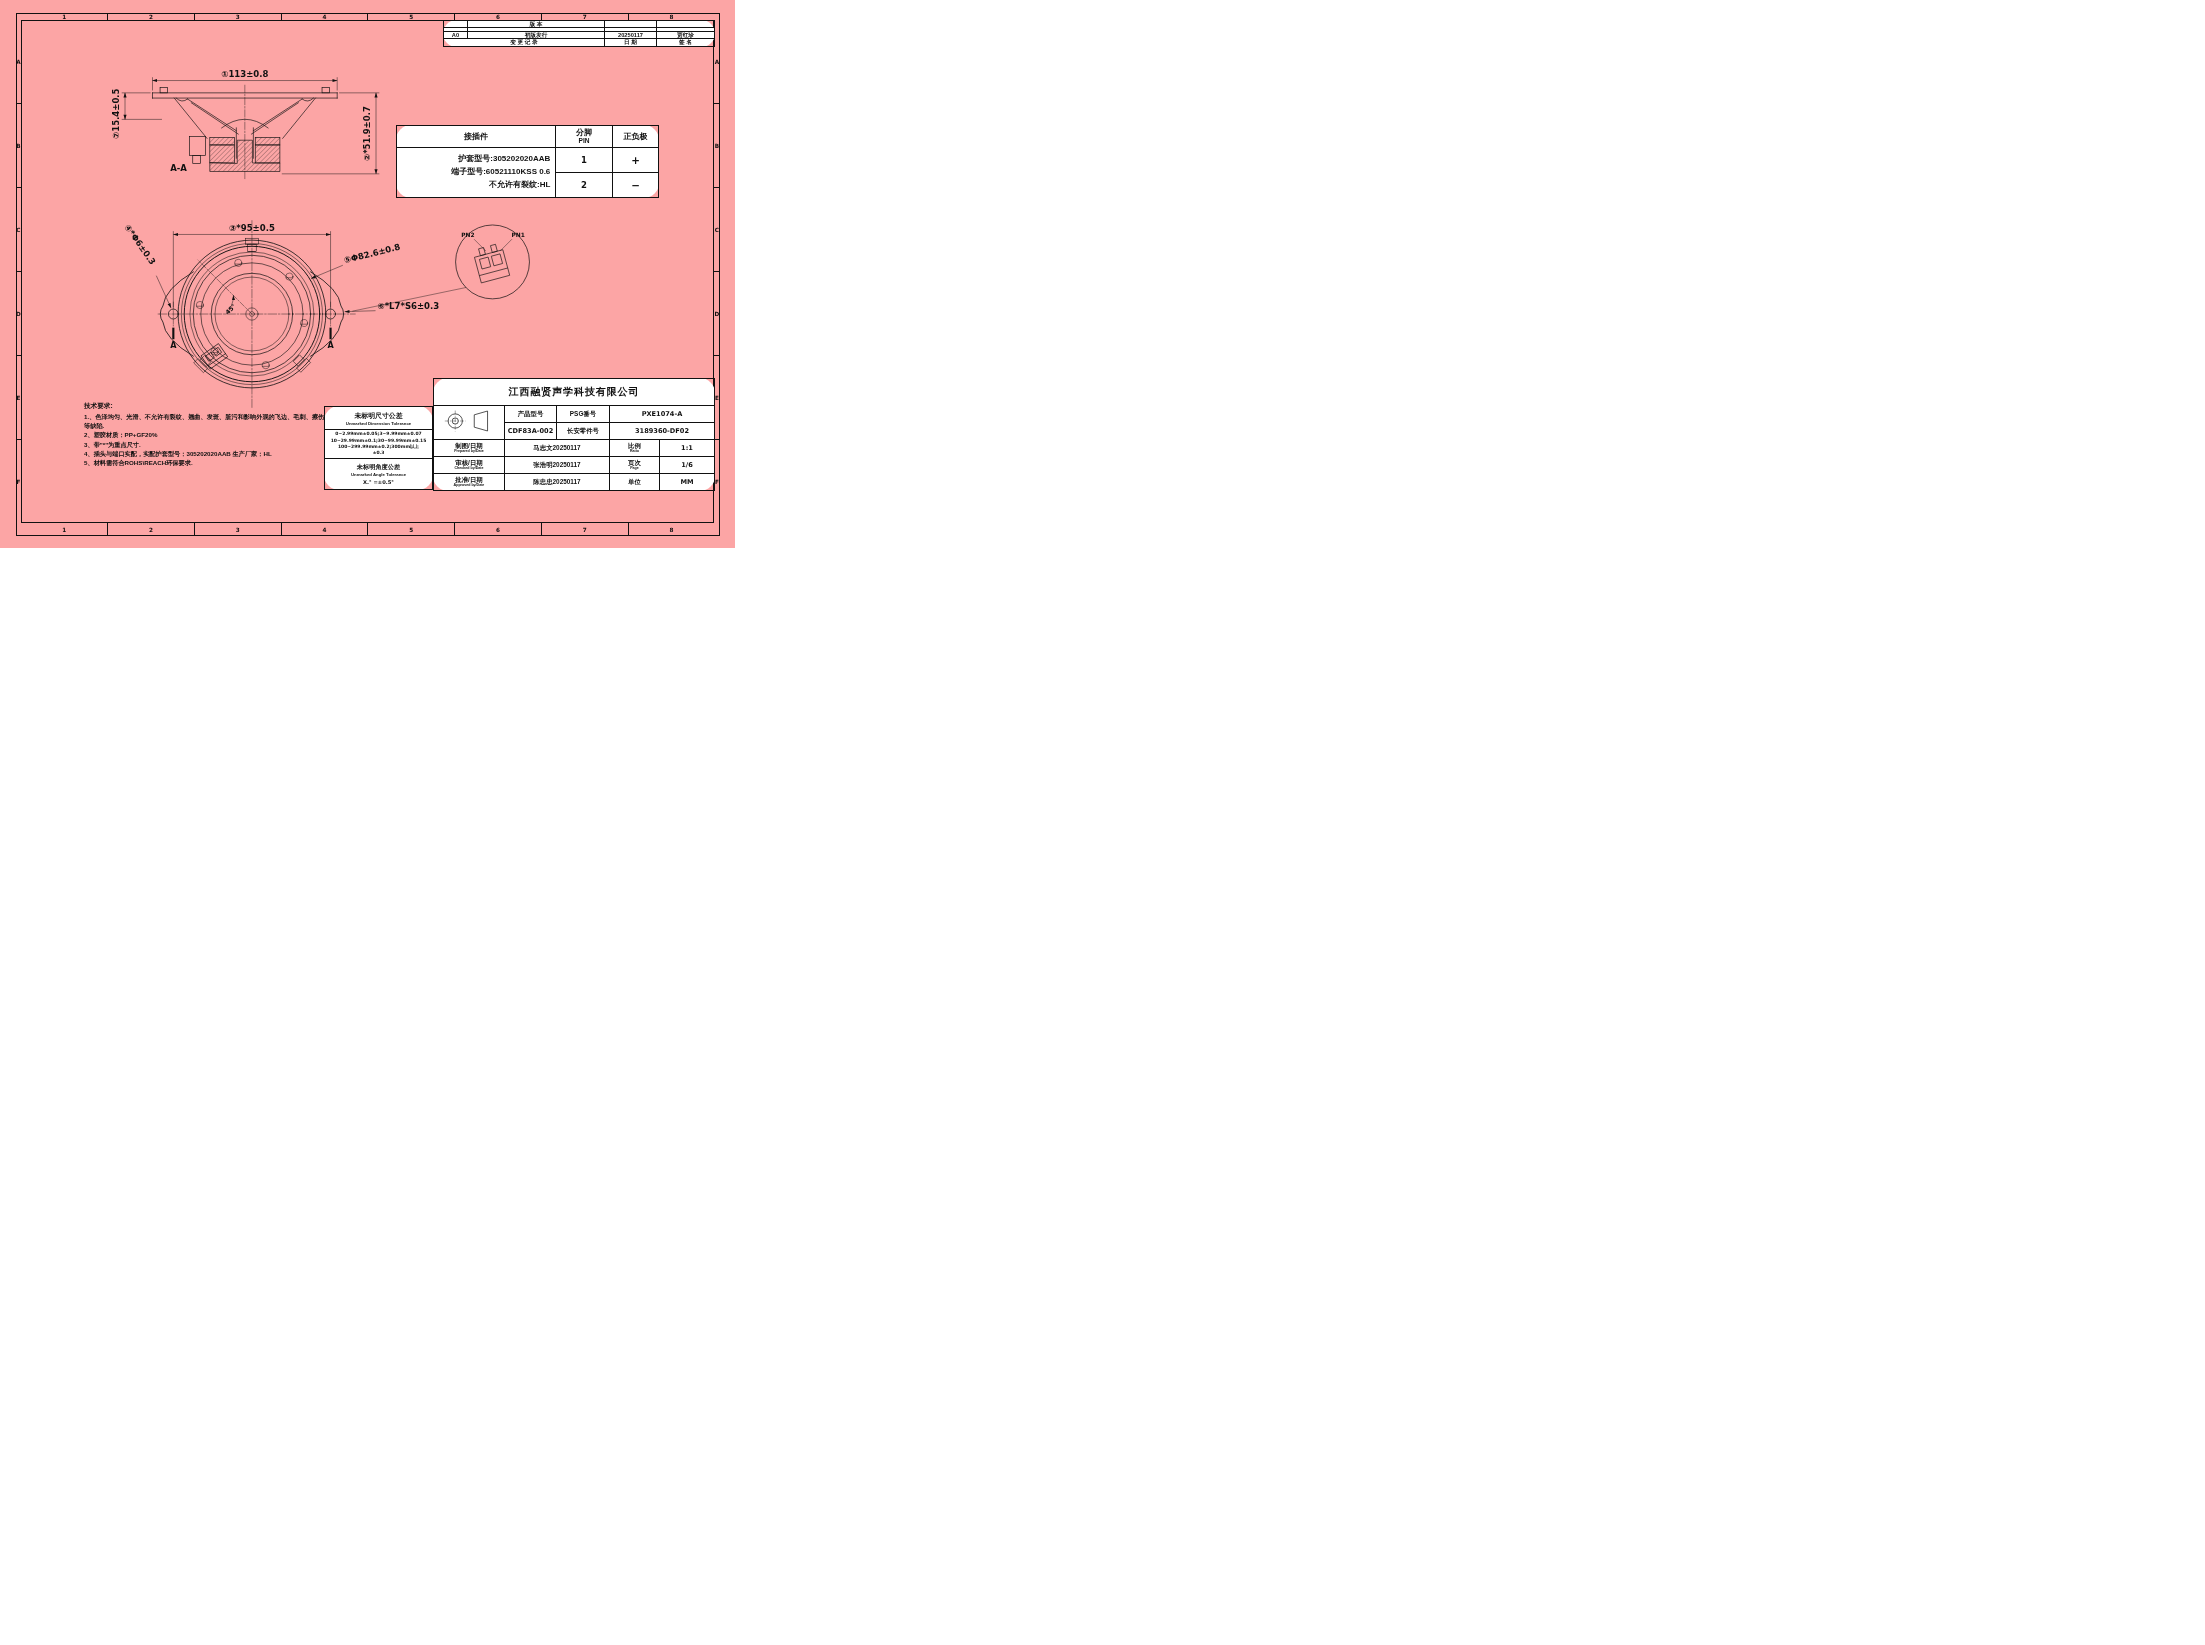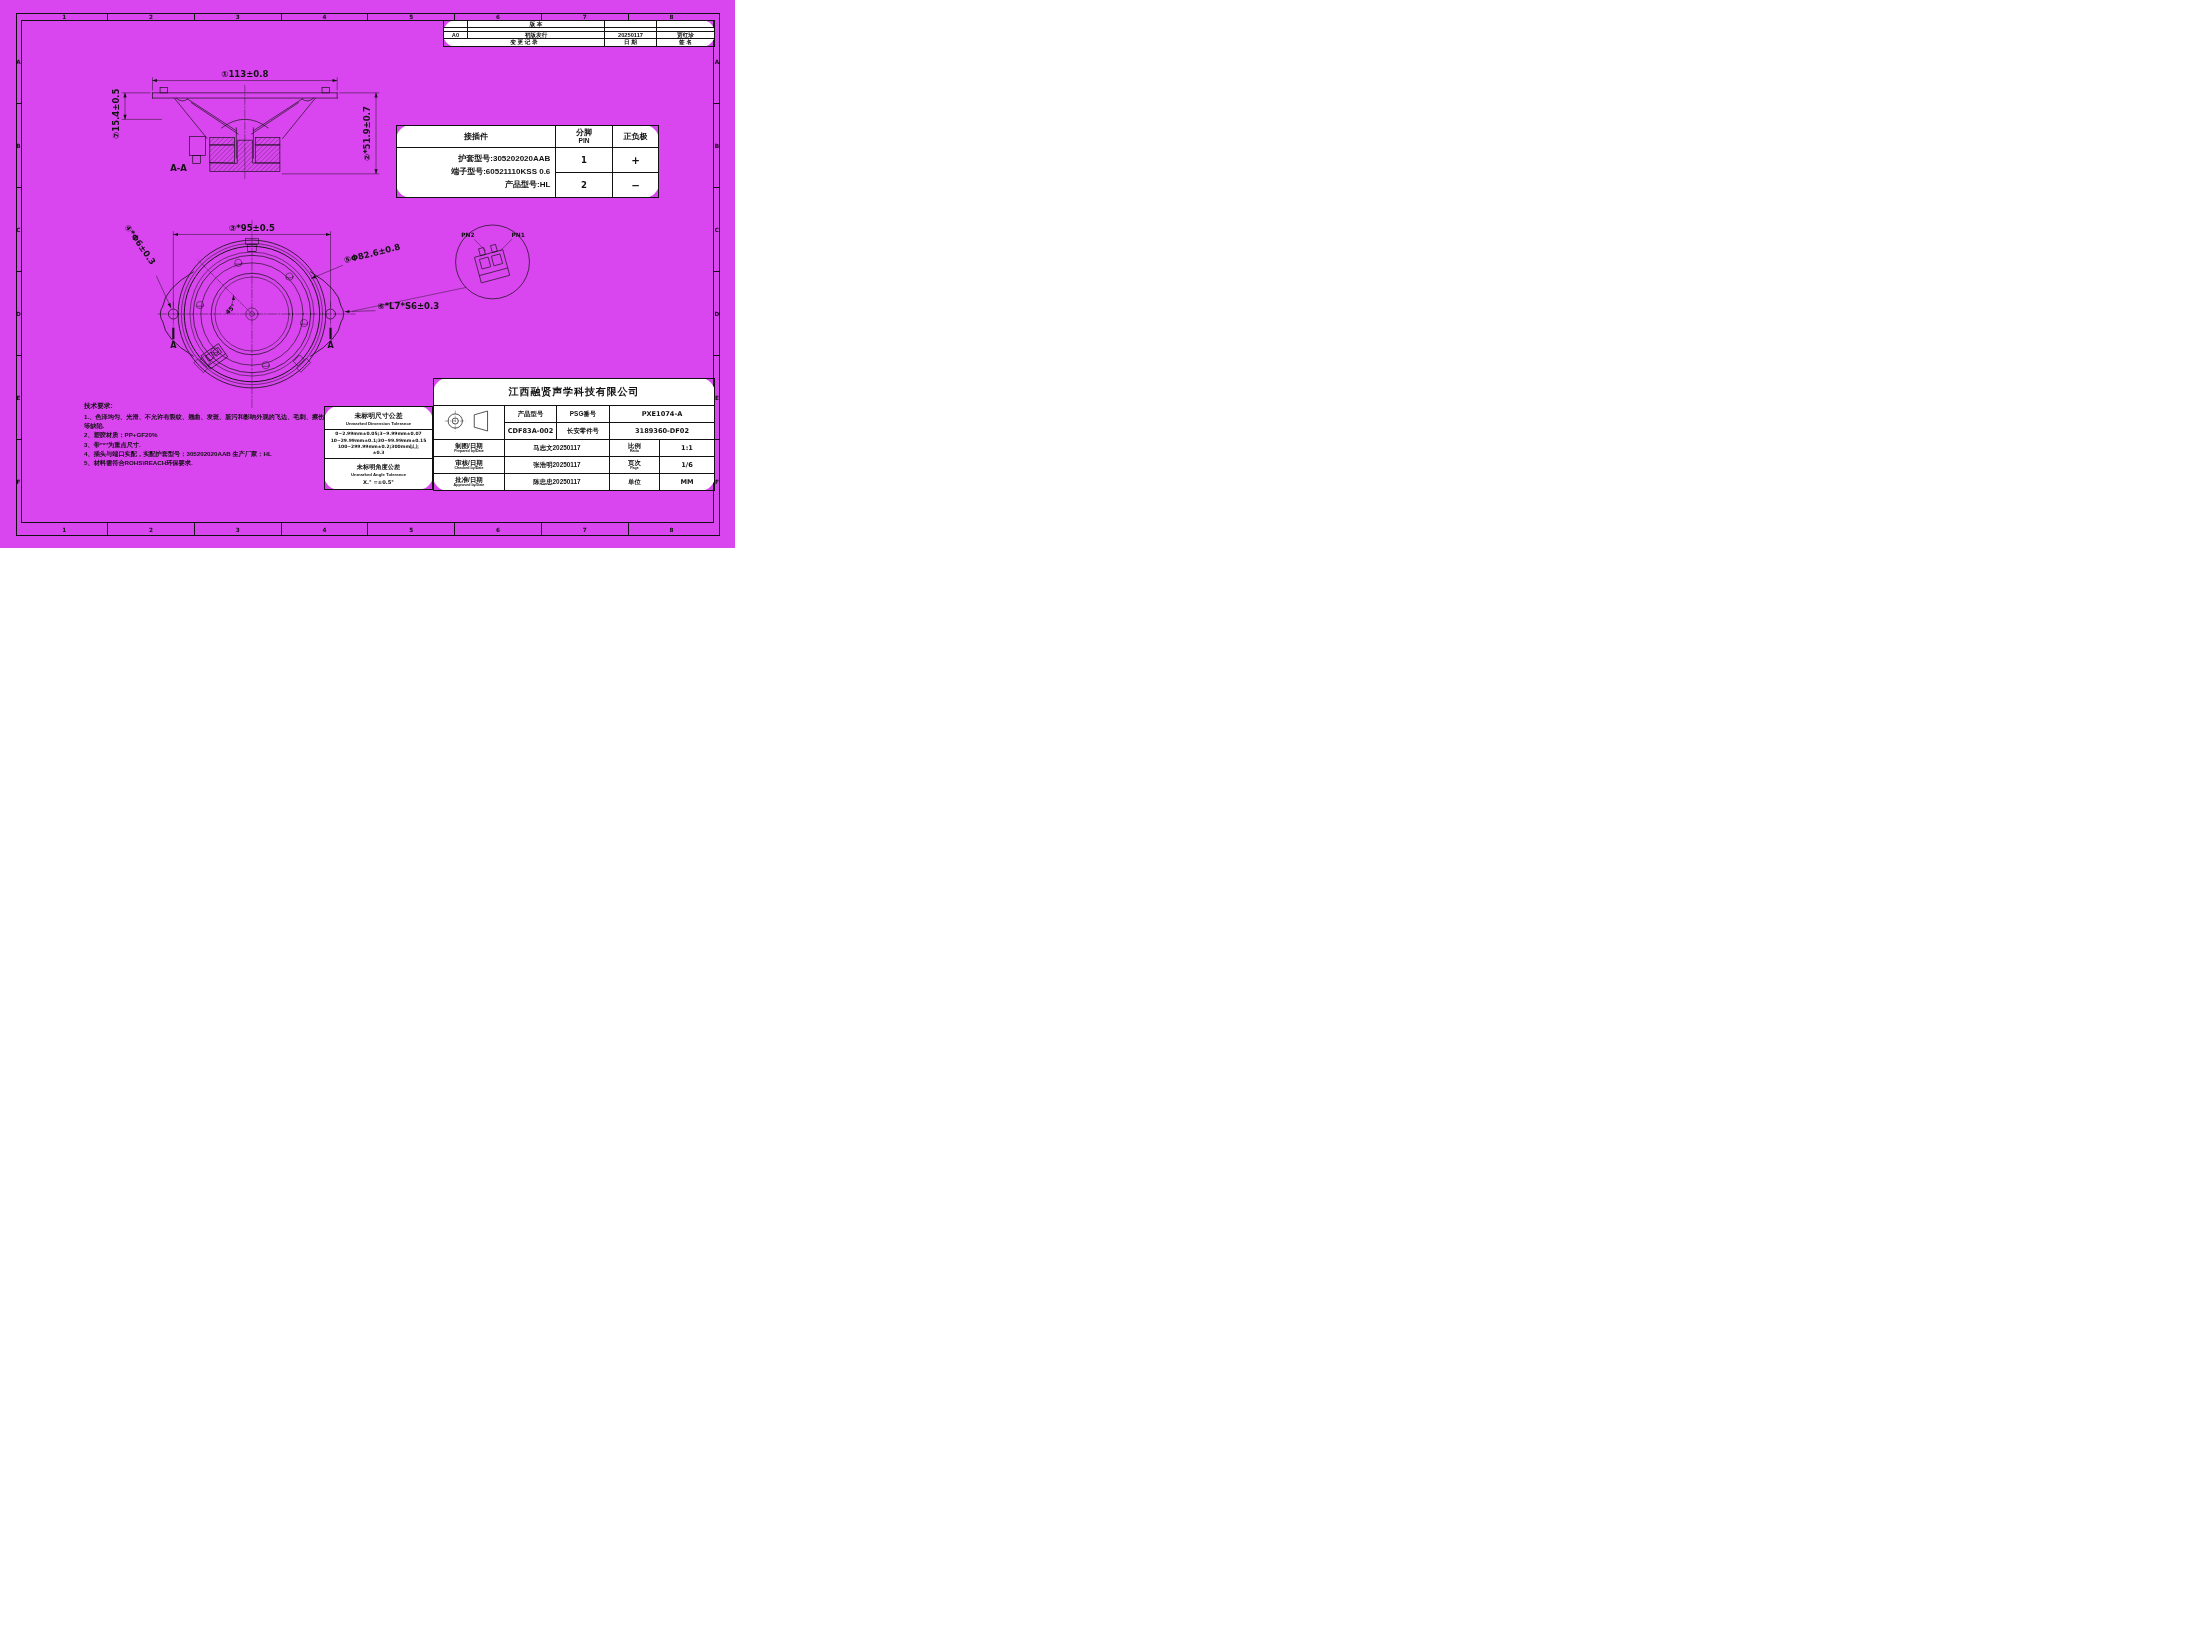--- a/index.html
+++ b/index.html
@@ -1,18 +1,18 @@
 <!DOCTYPE html>
 <html style="font-size:7.6px"><head>
 <meta charset="utf-8">
 <style>
   * { margin:0; padding:0; box-sizing:border-box; }
   html,body { background:#ffffff; }
   body { font-family:"Liberation Sans", sans-serif; color:#111; }
-  .sheet { position:relative; width:735px; height:548px; background:#d946ef; overflow:hidden;text-decoration:underline; }
+  .sheet { position:relative; width:735px; height:548px; background:#fca5a5; overflow:hidden;text-decoration:underline; }
 
   .outer-frame { position:absolute; left:15.6px; top:13.3px; width:704px; height:523px; border:0.8px solid #111; }
   .inner-frame { position:absolute; left:21.3px; top:20px; width:693px; height:503px; border:1px solid #111; }
 
   .strip { position:absolute; display:flex; font:700 5.7px "DejaVu Sans", sans-serif; }
   .strip-top    { left:21.3px; top:13.3px;   width:693px; height:6.6px; }
   .strip-bottom { left:21.3px; top:523px; width:693px; height:13.3px; }
   .strip-left   { left:15.6px;   top:20px; width:5.7px; height:503px; flex-direction:column; }
   .strip-right  { left:714px; top:20px; width:5.7px; height:503px; flex-direction:column; }
   .strip span { flex:1; display:flex; align-items:center; justify-content:center; }
@@ -298,21 +298,21 @@
       <td class="hd">
         <div>分脚</div>
         <div class="sub">PIN</div>
       </td>
       <td class="hd">正负极</td>
     </tr>
     <tr>
       <td class="lines" rowspan="2">
         <div>护套型号:305202020AAB</div>
         <div>端子型号:60521110KSS 0.6</div>
-        <div>产品型号:HL</div>
+        <div>不允许有裂纹:HL</div>
       </td>
       <td class="pin">1</td>
       <td class="pin pol">+</td>
     </tr>
     <tr>
       <td class="pin">2</td>
       <td class="pin pol">−</td>
     </tr>
   </tbody>
     </table>

